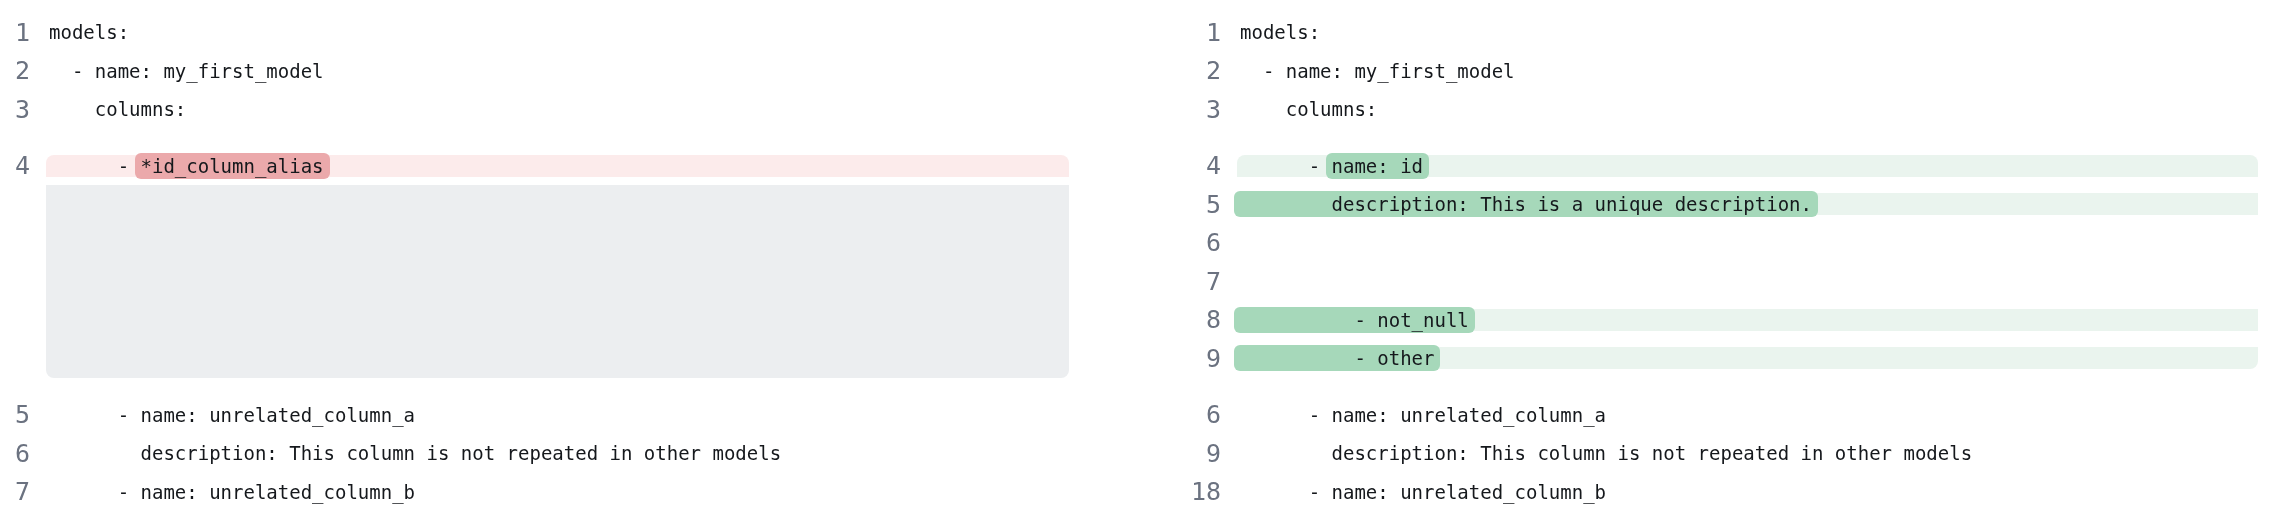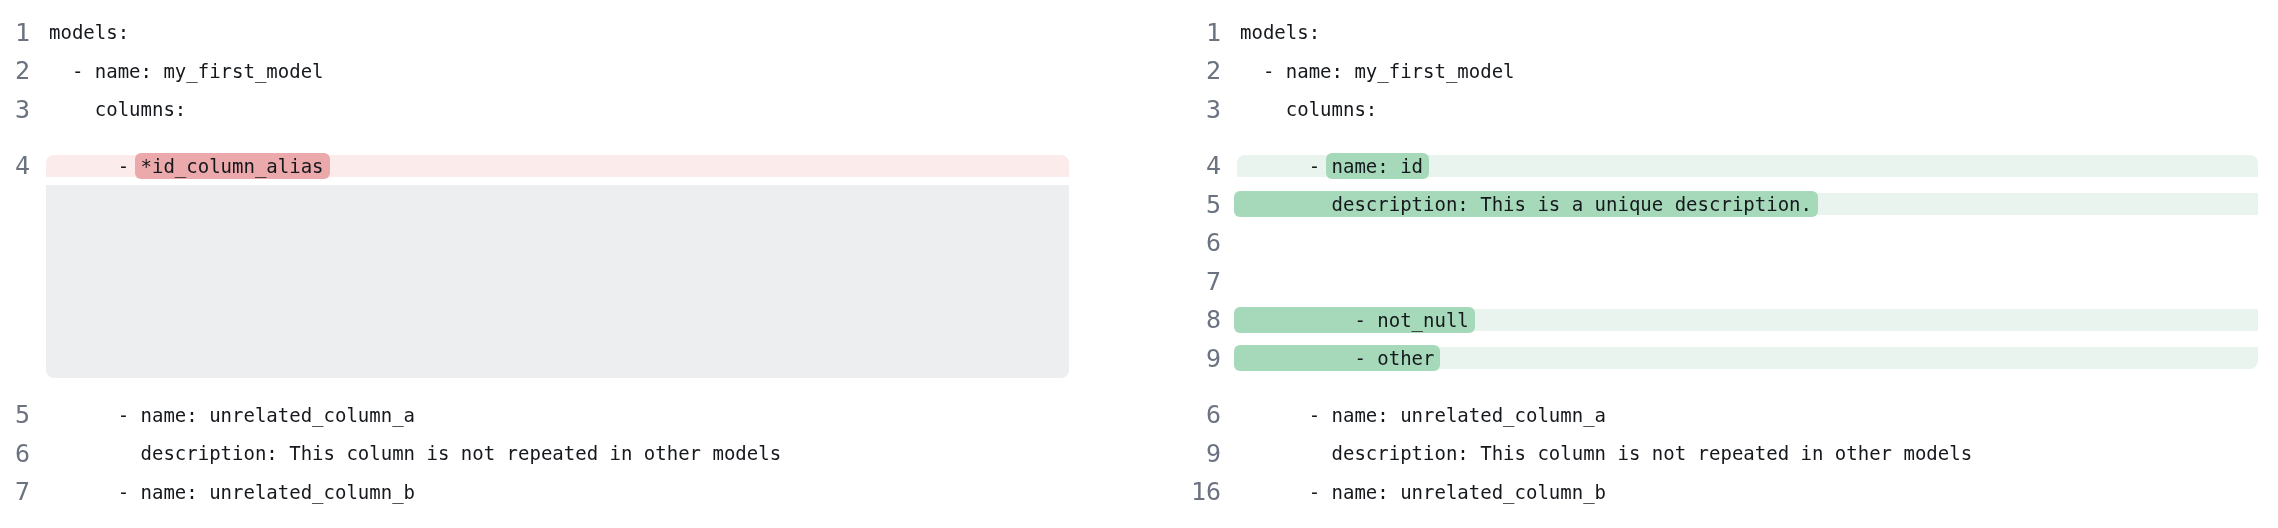--- a/index.html
+++ b/index.html
@@ -157,17 +157,17 @@
       </div>
       <div class="row">
         <div class="gutter">6</div>
         <div class="code"><span>      - name: unrelated_column_a</span></div>
       </div>
       <div class="row">
         <div class="gutter">9</div>
         <div class="code"><span>        description: This column is not repeated in other models</span></div>
       </div>
       <div class="row">
-        <div class="gutter">16</div>
+        <div class="gutter">18</div>
         <div class="code"><span>      - name: unrelated_column_b</span></div>
       </div>
     </div>
 </div>
 
 </body></html>

